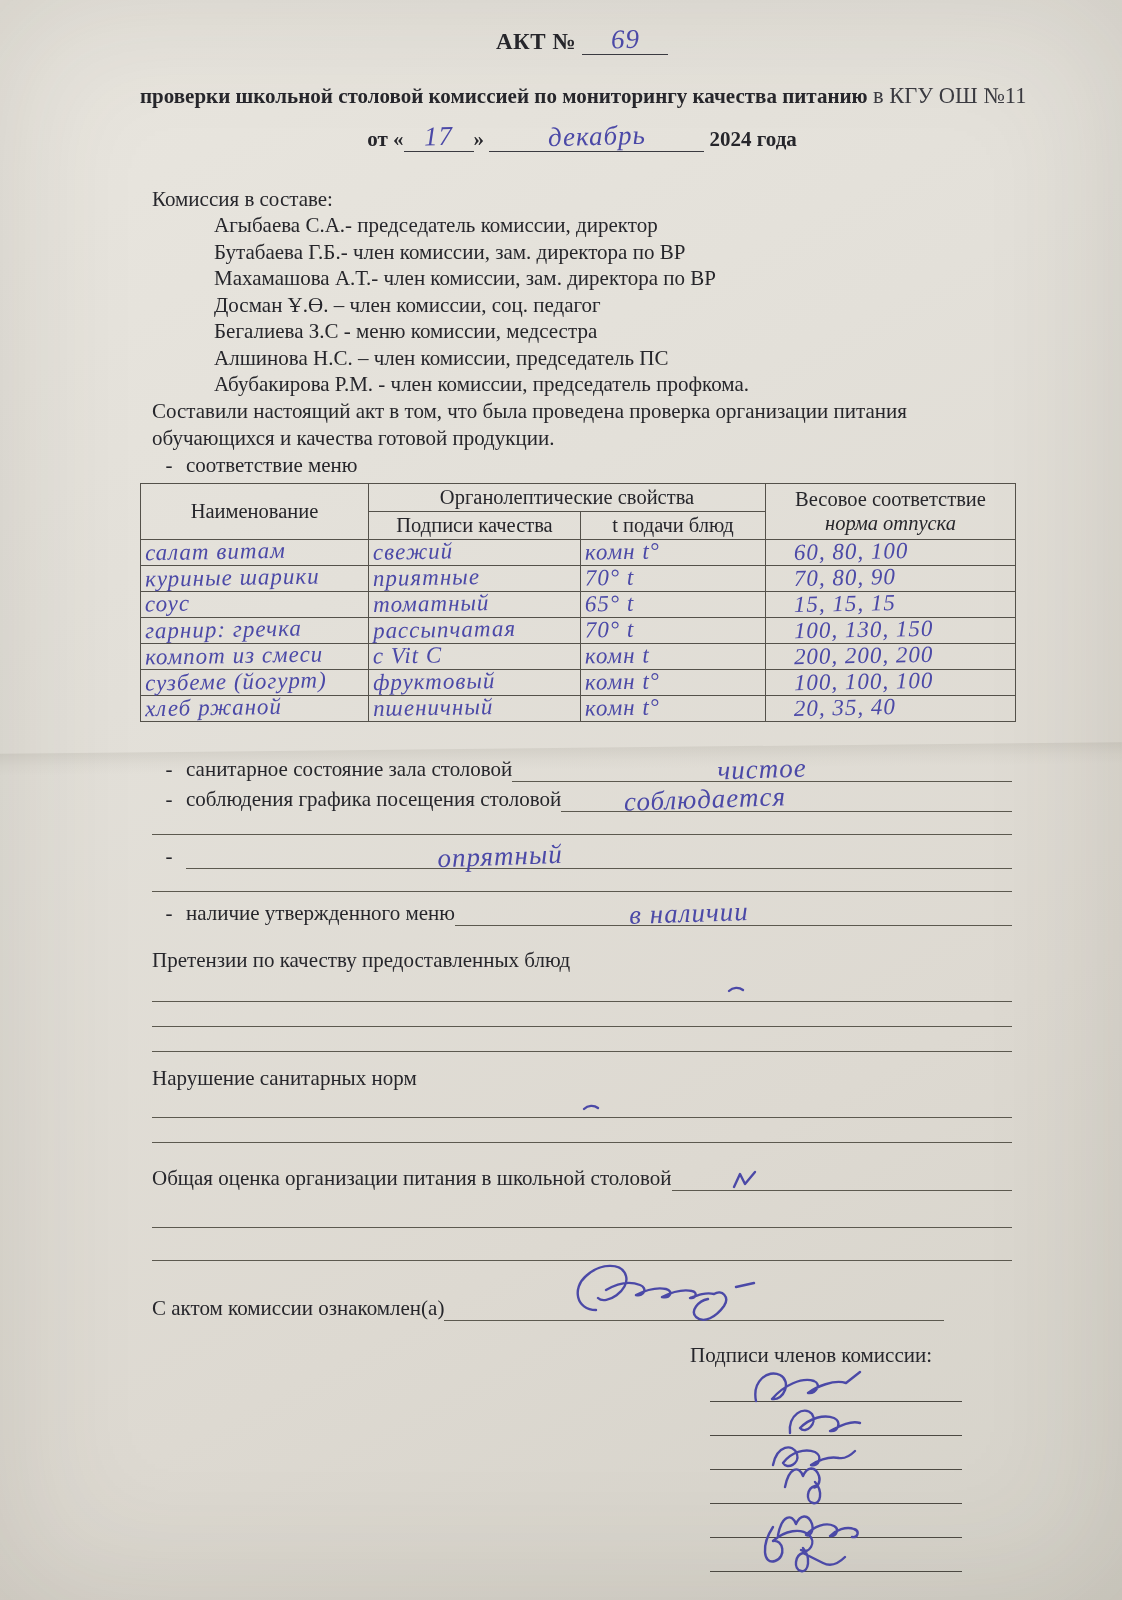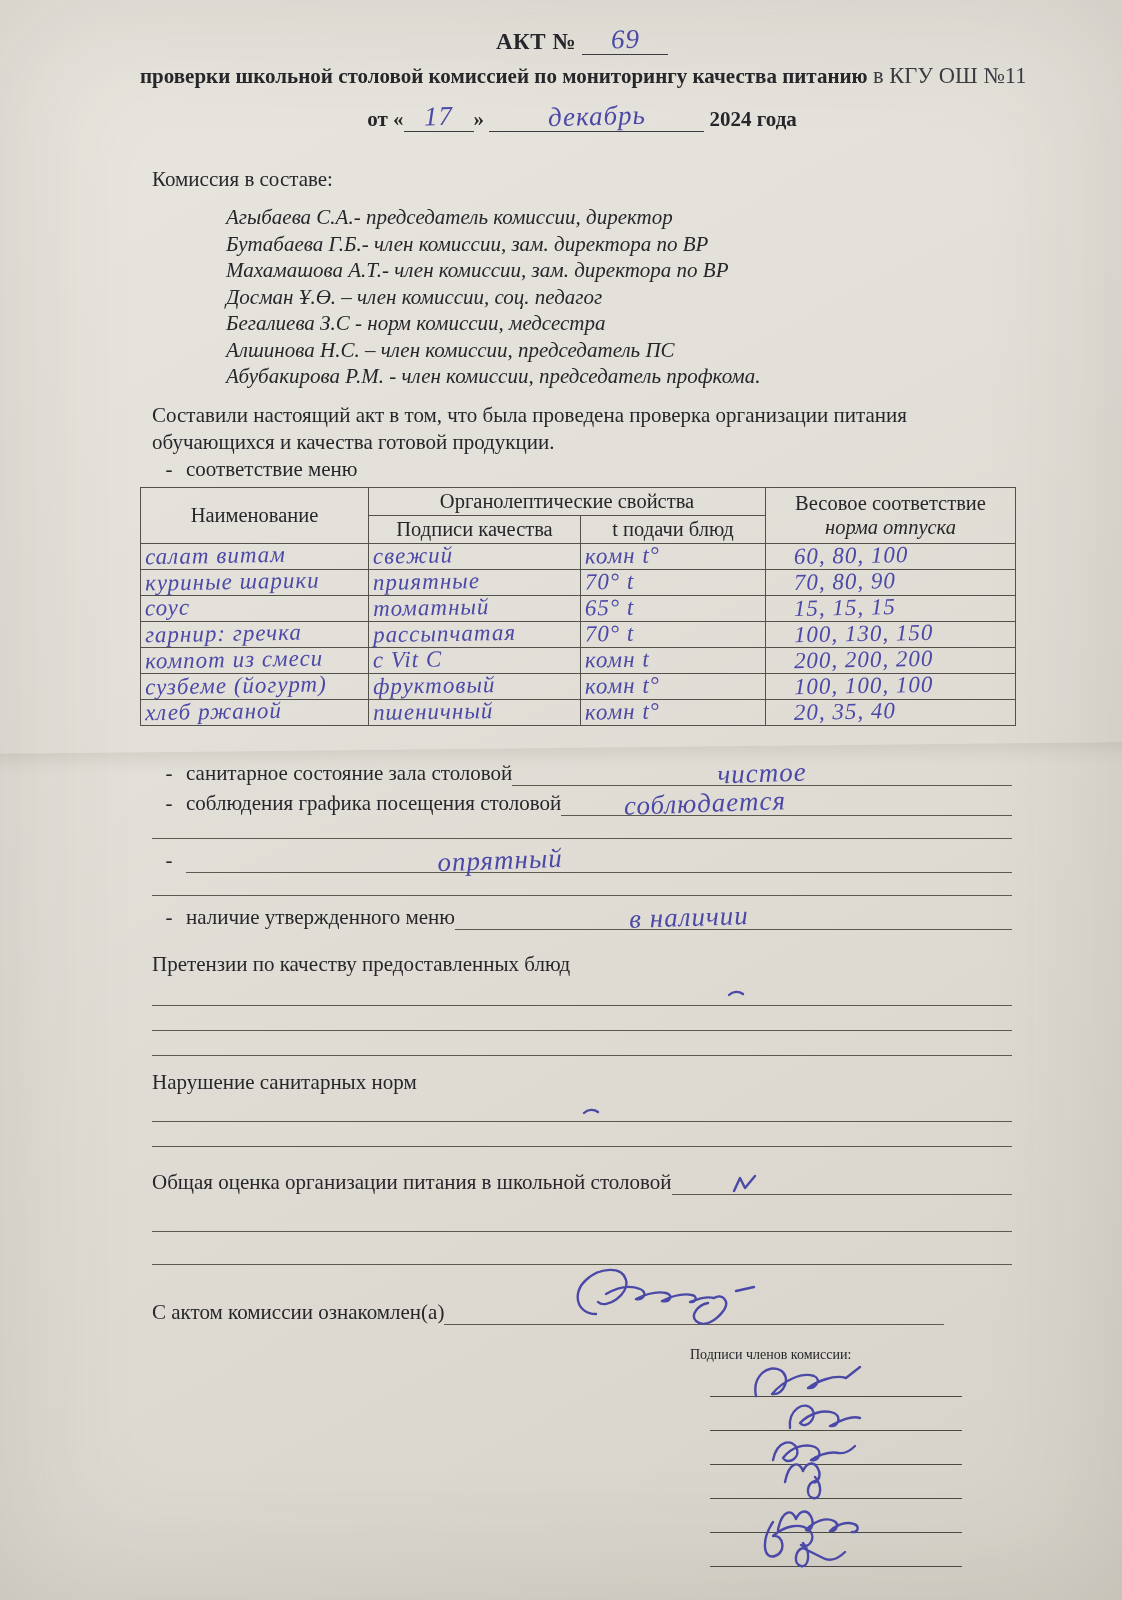--- a/index.html
+++ b/index.html
@@ -18,32 +18,32 @@
     position:absolute;left:0;right:0;top:748px;height:22px;
     background:linear-gradient(to bottom,rgba(90,85,70,0.10),rgba(90,85,70,0.03) 55%,rgba(90,85,70,0));
     transform:rotate(-0.6deg);
     pointer-events:none;
   }
   .content{padding:26px 110px 0 152px;position:relative;}
   .center{text-align:center;}
   .b{font-weight:bold;}
   .title-line{font-size:23px;letter-spacing:0.5px;}
   .num-slot{display:inline-block;min-width:86px;border-bottom:1.6px solid #3a3a40;text-align:center;vertical-align:bottom;}
-  .subtitle{margin-top:8px;font-size:21px;white-space:nowrap;margin-left:-12px;}
+  .subtitle{margin-top:28px;font-size:21px;white-space:nowrap;margin-left:-12px;}
   .subtitle .plain{font-weight:normal;font-size:22.5px;color:#3a3a40;}
   .date-line{margin-top:14px;font-size:21px;}
   .u-slot{display:inline-block;border-bottom:1.6px solid #3a3a40;text-align:center;vertical-align:bottom;}
   .hw{
     font-family:"Liberation Serif", serif;font-style:italic;
     color:#4b49a7;letter-spacing:1px;white-space:nowrap;
     display:inline-block;transform:rotate(-1.6deg);
   }
   .hw-big{font-size:27px;line-height:1;}
   .commission{margin-top:34px;line-height:26px;}
-  .members{margin:12px;padding:0;list-style:none;font-style:italic;}
+  .members{margin:0;padding:0;list-style:none;}
   .members li{padding-left:62px;line-height:26.5px;}
   .statement{line-height:27px;margin-top:0;}
   .findings-h{margin-top:24px;}
   .bullet-row{display:flex;line-height:26px;}
   .bullet-row .dash{width:34px;text-align:center;}
   table.menu{
     border-collapse:collapse;margin-top:5px;margin-left:-12px;
     width:875px;table-layout:fixed;
   }
   table.menu th,table.menu td{
@@ -61,21 +61,21 @@
   .check-fill .hw{position:absolute;bottom:-2px;left:50%;transform:translateX(-50%) rotate(-2deg);}
   .blank-line{border-bottom:1.6px solid #5c594f;height:24px;}
   .mt4{margin-top:4px;}.mt6{margin-top:6px;}.mt8{margin-top:8px;}
   .section-h{font-size:21px;}
   .lines-wrap{position:relative;}
   .pen-mark{position:absolute;pointer-events:none;}
   .ack-row{display:flex;align-items:flex-end;height:34px;margin-top:26px;}
   .ack-row .check-fill{overflow:visible;}
   .ack-sig{position:absolute;left:120px;bottom:-12px;}
   .sig-block{width:252px;margin-left:auto;margin-right:50px;margin-top:22px;}
-  .sig-head{font-size:14px;white-space:nowrap;margin-left:-20px;}
+  .sig-head{font-size:21px;white-space:nowrap;margin-left:-20px;}
   .sig-line{border-bottom:1.5px solid #4c4942;height:33px;position:relative;overflow:visible;}
   .sig-line svg{position:absolute;bottom:-8px;}
   .overall-row{display:flex;align-items:flex-end;height:32px;margin-top:16px;}
   .overall-row .check-fill{overflow:visible;}
   .overall-mark{position:absolute;left:60px;bottom:0;}
   svg.pen{overflow:visible;}
   svg.pen path, svg.pen polyline{fill:none;stroke:#4b49a7;stroke-width:2.4;stroke-linecap:round;stroke-linejoin:round;}
 </style>
 </head>
 <body>
@@ -100,21 +100,21 @@
       <span class="b">2024 года</span>
     </div>
 
     <div class="commission">
       <div>Комиссия в составе:</div>
       <ul class="members">
         <li>Агыбаева С.А.-  председатель комиссии, директор</li>
         <li>Бутабаева Г.Б.- член комиссии, зам. директора по ВР</li>
         <li>Махамашова А.Т.-  член комиссии, зам. директора по ВР</li>
         <li>Досман Ұ.Ө. – член комиссии,  соц. педагог</li>
-        <li>Бегалиева З.С - норм комиссии, медсестра</li>
+        <li>Бегалиева З.С - меню комиссии, медсестра</li>
         <li>Алшинова Н.С. – член комиссии, председатель ПС</li>
         <li>Абубакирова Р.М. - член комиссии, председатель профкома.</li>
       </ul>
       <div class="statement">Составили настоящий акт в том, что была проведена проверка организации питания обучающихся и качества готовой продукции.</div>
     </div>
 
     <div class="bullet-row">
       <span class="dash">-</span>
       <span>соответствие меню</span>
     </div>

